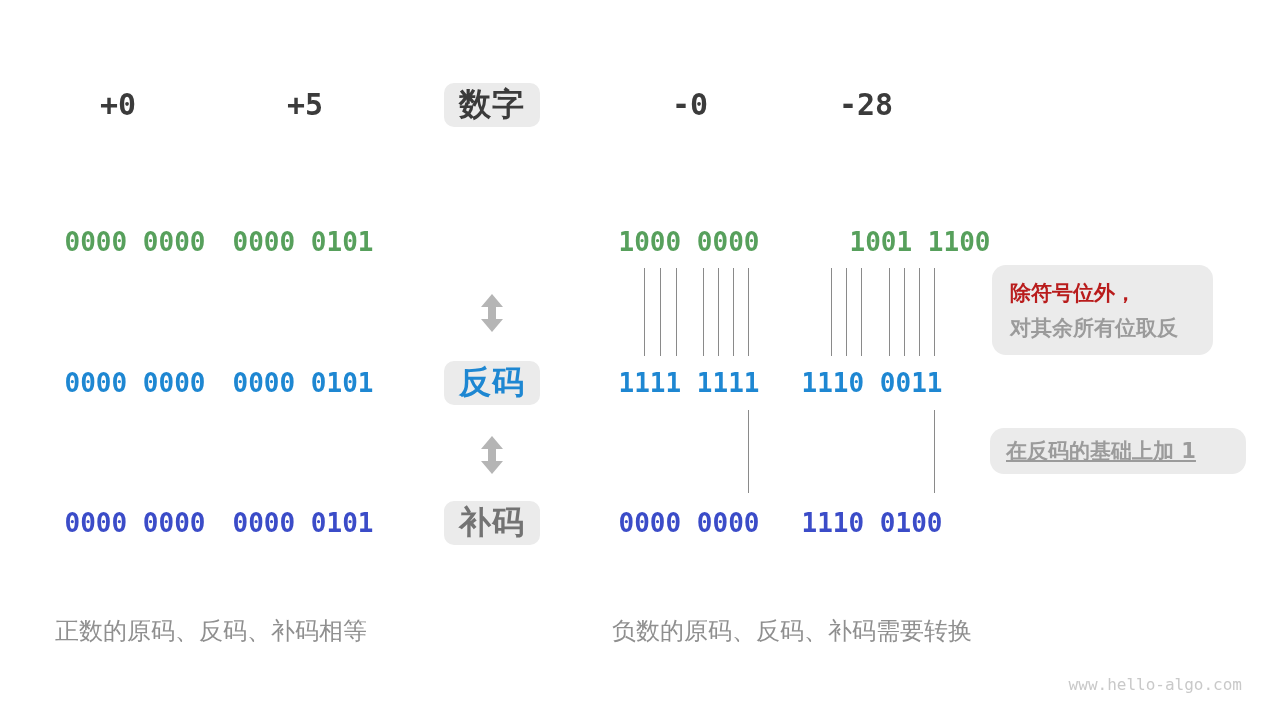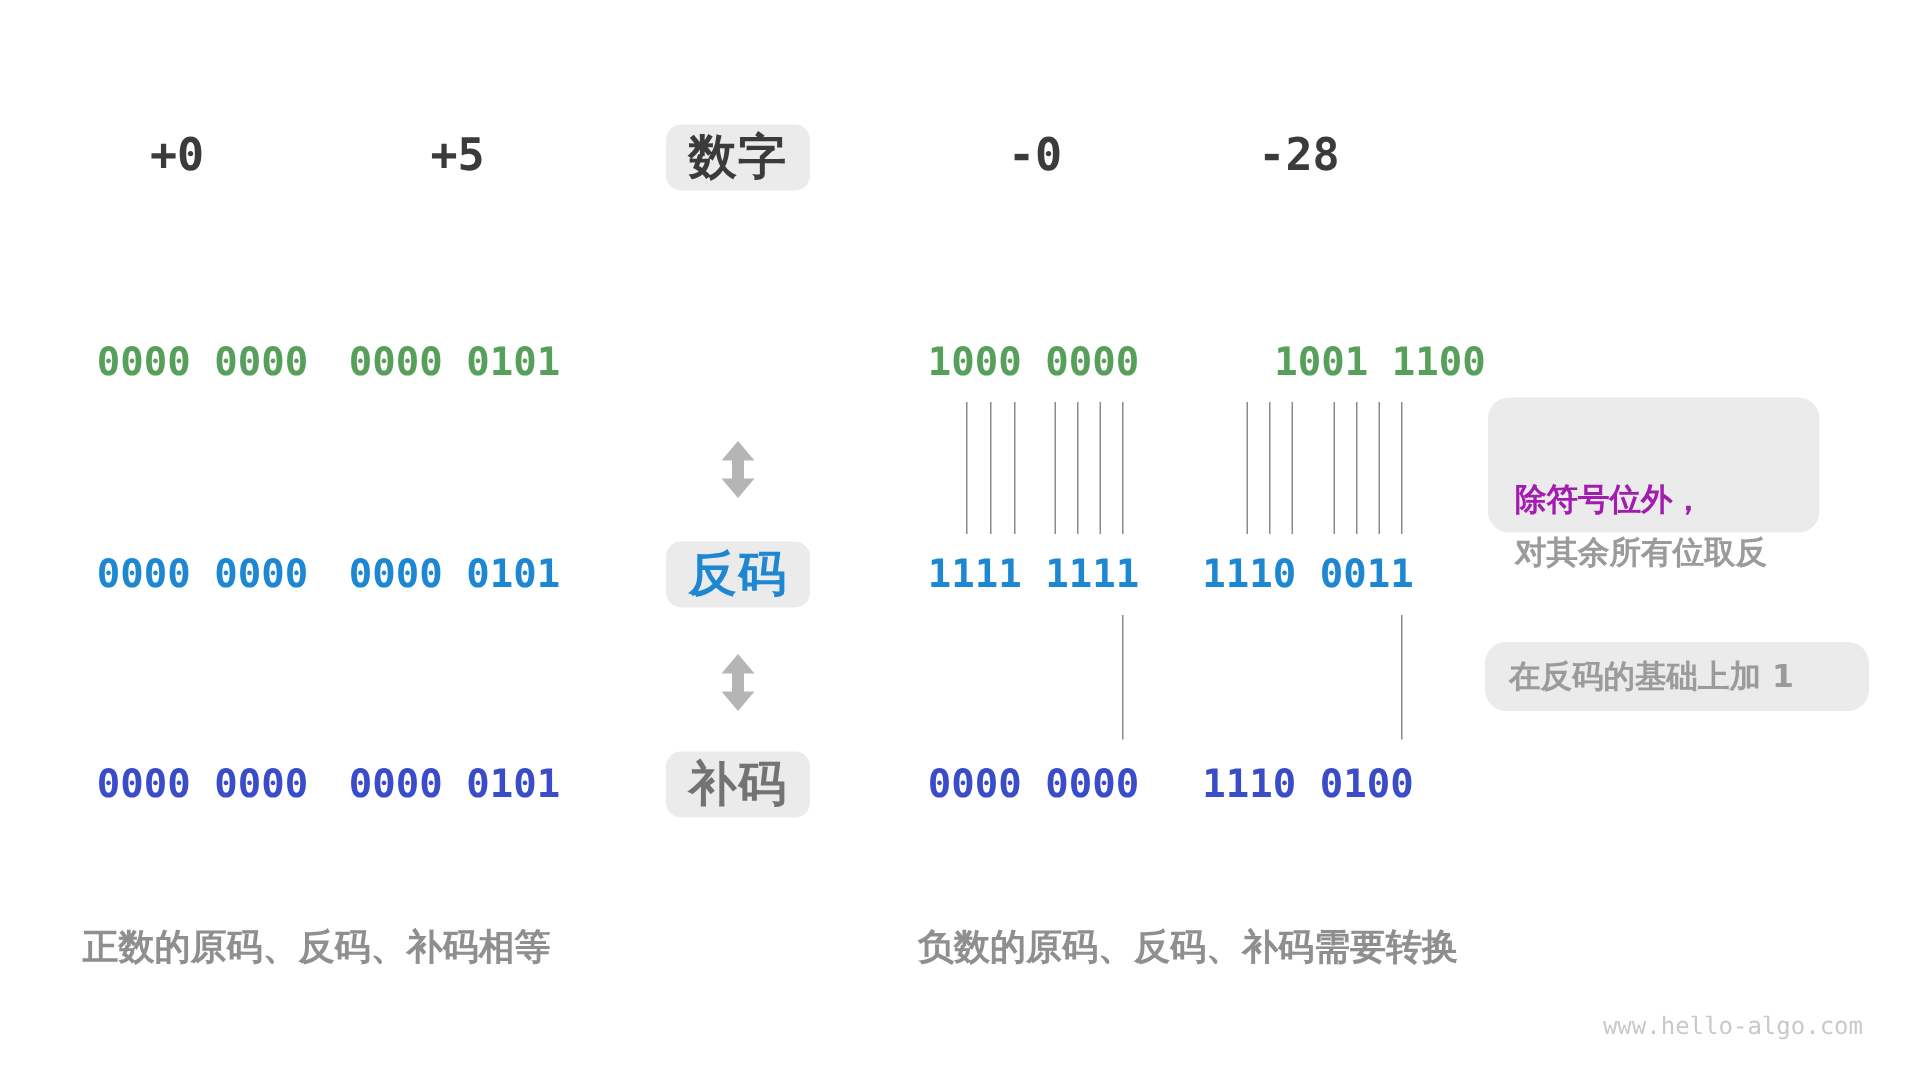--- a/index.html
+++ b/index.html
@@ -33,21 +33,21 @@
     position:absolute;background:#ebebeb;border-radius:14px;
     box-sizing:border-box;
   }
   .note .note-line{
     font-size:21px;font-weight:bold;line-height:35px;white-space:pre;
   }
   .note-flip{padding:11px 0 0 18px;}
   .note-add{display:flex;align-items:center;padding-left:16px;}
   .caption{
     position:absolute;transform:translateY(-50%);
-    font-size:24px;font-weight:bold;white-space:pre;
+    font-size:24px;font-weight:normal;white-space:pre;
   }
   .watermark{
     position:absolute;transform:translateY(-50%);
     font-family:"DejaVu Sans Mono",monospace;font-size:16px;white-space:pre;
   }
 </style>
 </head>
 <body>
 
 <div class="canvas">
@@ -81,21 +81,21 @@
   <div class="tick" style="left:919px;top:268px;height:88px"></div>
   <div class="tick" style="left:934px;top:268px;height:88px"></div>
 
   <svg class="arrow" style="left:481px;top:294px" width="22" height="38" viewBox="0 0 22 38">
     <polygon points="11,0 22,13 0,13" fill="#b5b5b5"></polygon>
     <rect x="7" y="11" width="8" height="16" fill="#b5b5b5"></rect>
     <polygon points="0,25 22,25 11,38" fill="#b5b5b5"></polygon>
   </svg>
 
   <div class="note note-flip" style="left:992px;top:265px;width:221px;height:90px">
-    <div class="note-line" style="color: #a21caf; margin-top: 40px;">除符号位外，</div>
+    <div class="note-line" style="color: #b91c1c;">除符号位外，</div>
     <div class="note-line" style="color: rgb(155, 155, 155);">对其余所有位取反</div>
   </div>
 
   <div class="bin" style="left: 135px; top: 383px; color: rgb(30, 135, 210);">0000 0000</div>
   <div class="bin" style="left: 303px; top: 383px; color: rgb(30, 135, 210);">0000 0101</div>
   <div class="badge" style="top:361px">
     <span style="color: rgb(30, 135, 210);">反码</span>
   </div>
   <div class="bin" style="left: 689px; top: 383px; color: rgb(30, 135, 210);">1111 1111</div>
   <div class="bin" style="left: 872px; top: 383px; color: rgb(30, 135, 210);">1110 0011</div>
@@ -103,21 +103,21 @@
   <div class="tick" style="left:748px;top:410px;height:83px"></div>
   <div class="tick" style="left:934px;top:410px;height:83px"></div>
 
   <svg class="arrow" style="left:481px;top:436px" width="22" height="38" viewBox="0 0 22 38">
     <polygon points="11,0 22,13 0,13" fill="#b5b5b5"></polygon>
     <rect x="7" y="11" width="8" height="16" fill="#b5b5b5"></rect>
     <polygon points="0,25 22,25 11,38" fill="#b5b5b5"></polygon>
   </svg>
 
   <div class="note note-add" style="left:990px;top:428px;width:256px;height:46px">
-    <div class="note-line" style="color: rgb(155, 155, 155);">在反码的基础上加 1</div>
+    <div class="note-line" style="color: rgb(155, 155, 155); text-decoration: underline;">在反码的基础上加 1</div>
   </div>
 
   <div class="bin" style="left: 135px; top: 523px; color: rgb(59, 76, 200);">0000 0000</div>
   <div class="bin" style="left: 303px; top: 523px; color: rgb(59, 76, 200);">0000 0101</div>
   <div class="badge" style="top:501px">
     <span style="color: #737373;">补码</span>
   </div>
   <div class="bin" style="left: 689px; top: 523px; color: rgb(59, 76, 200);">0000 0000</div>
   <div class="bin" style="left: 872px; top: 523px; color: rgb(59, 76, 200);">1110 0100</div>
 

